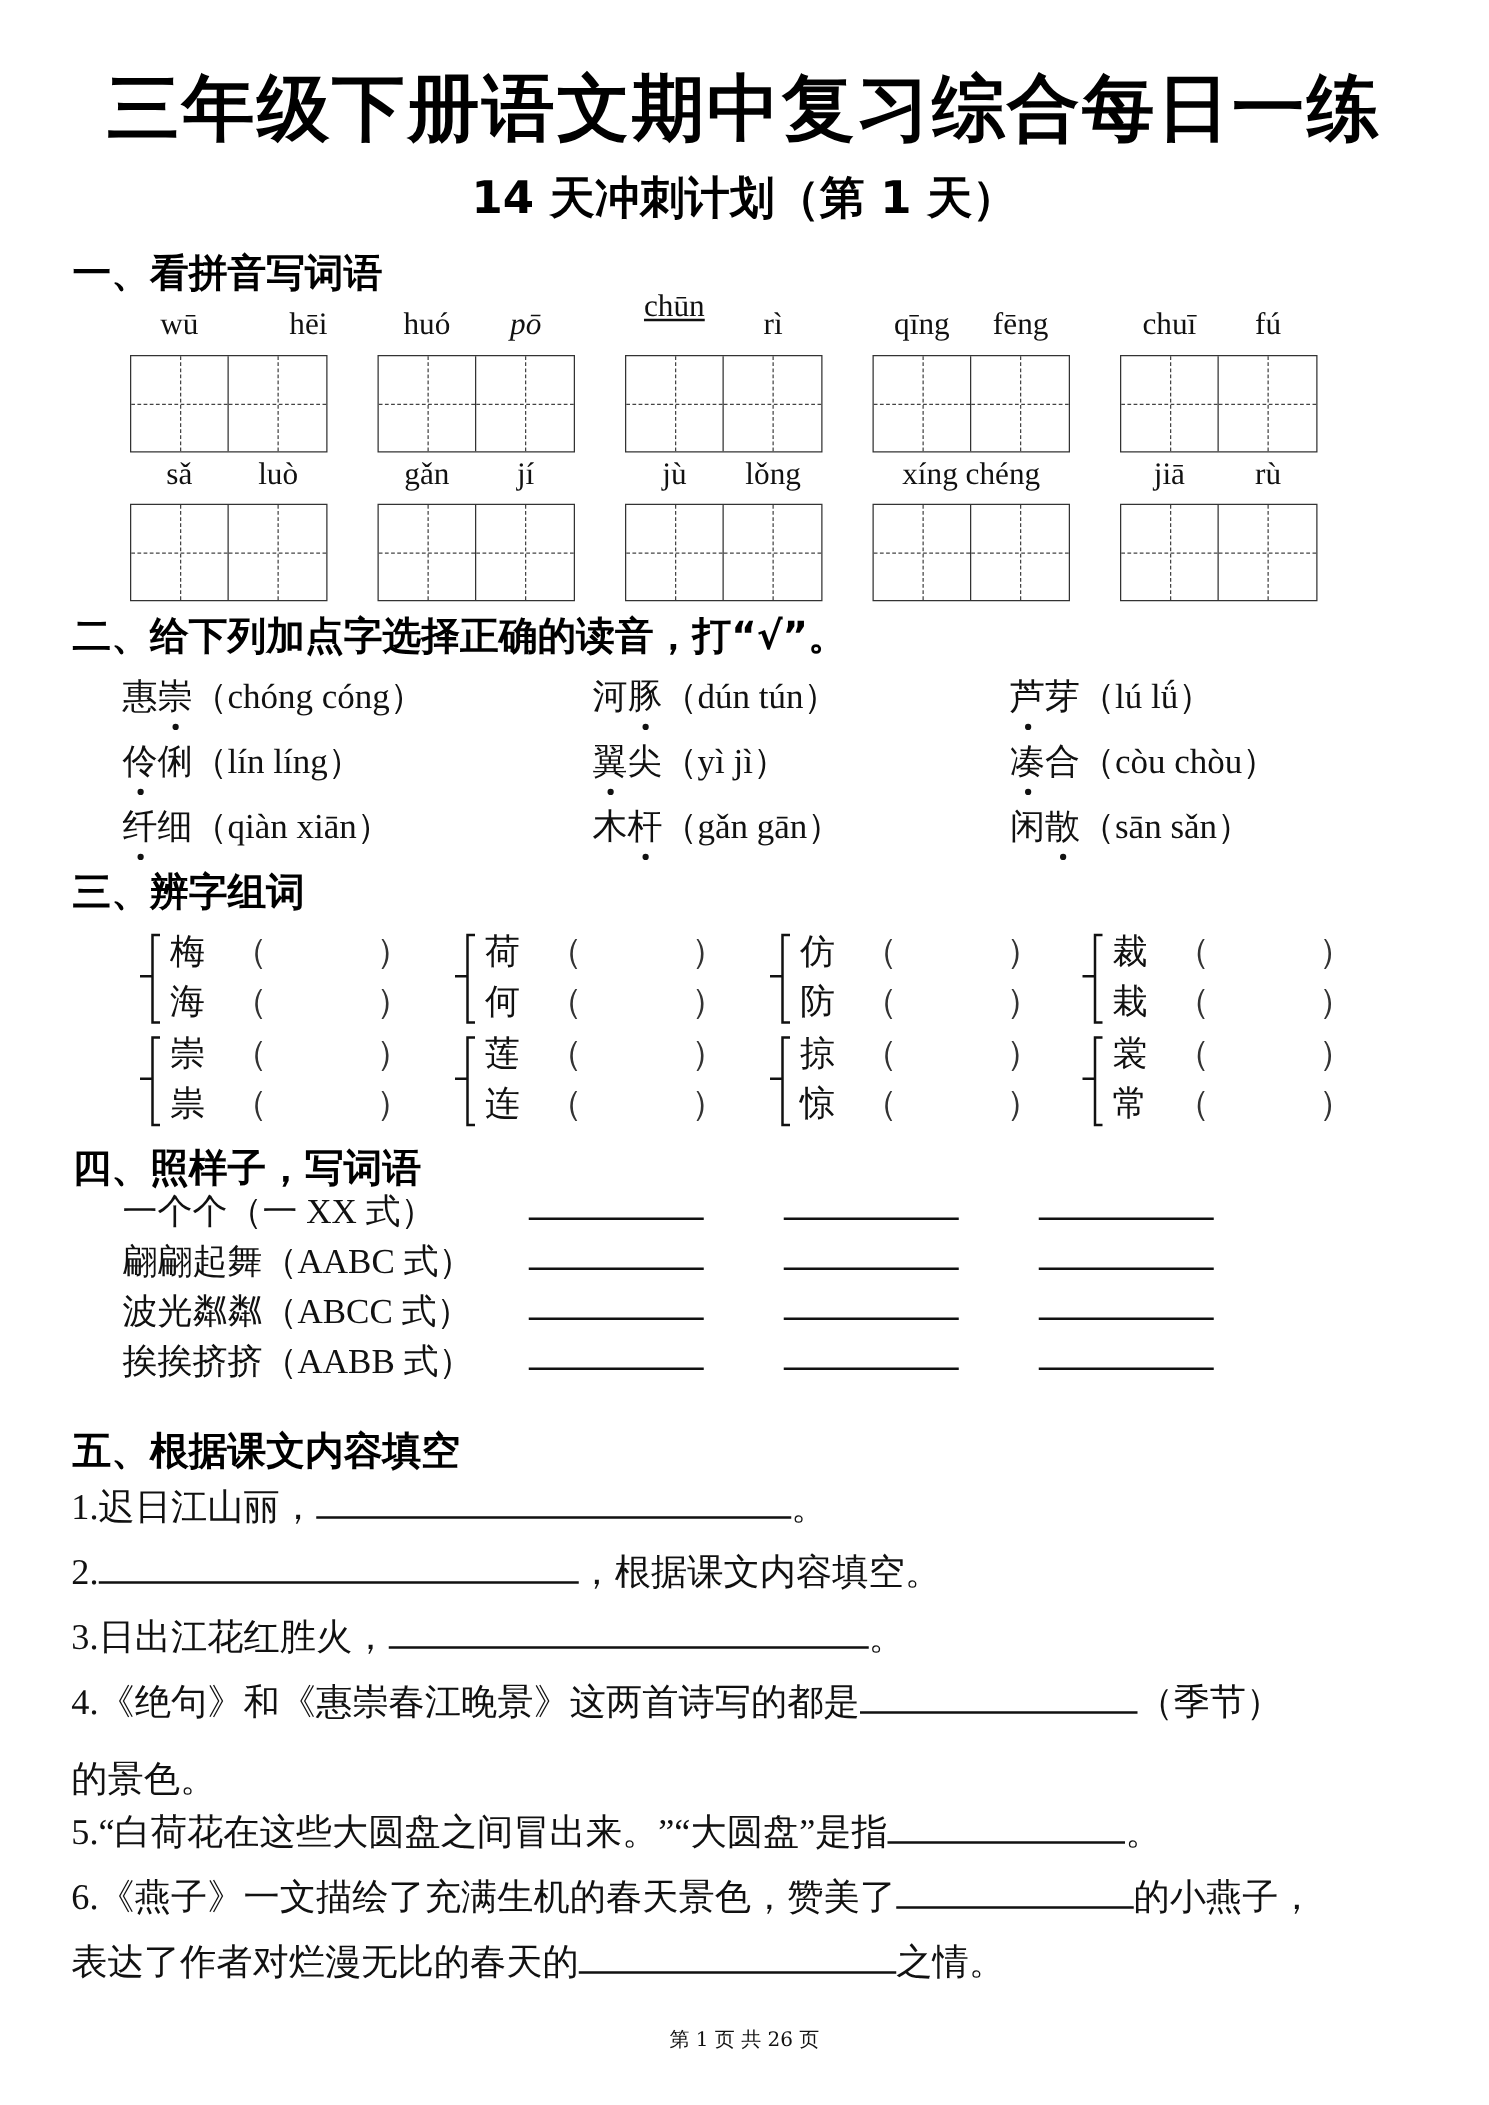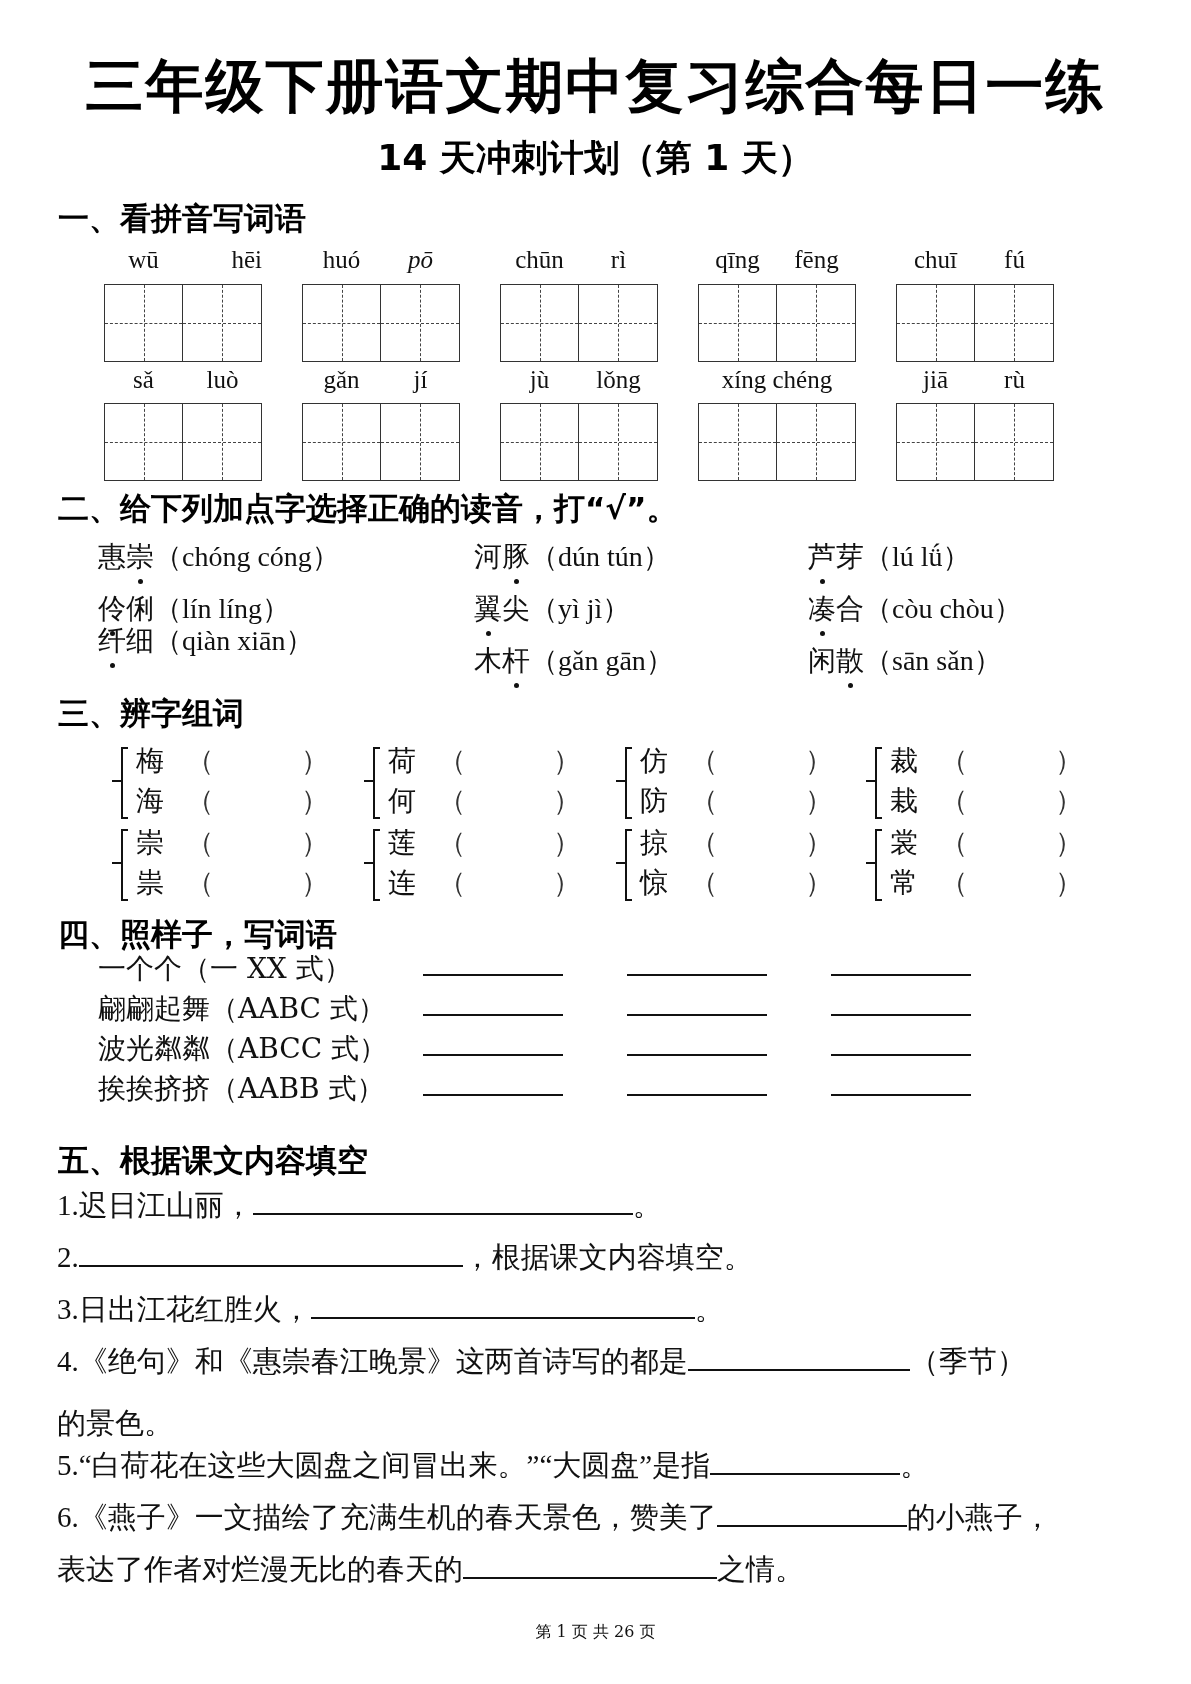--- a/index.html
+++ b/index.html
@@ -18,21 +18,21 @@
   .q2 { font-size: 28px; font-family: "Liberation Serif", "DejaVu Serif", serif; white-space: nowrap; }
   .dotted { position: relative; display: inline-block; }
   .dotted::after { content: ""; position: absolute; left: 50%; bottom: -8px; width: 5px; height: 5px; margin-left: -2.5px; border-radius: 50%; background: #111; }
   .pair { position: absolute; width: 220px; height: 80px; font-size: 28px; }
   .brace { position: absolute; left: 0; top: 4px; width: 20px; height: 74px; }
   .pair .row { position: absolute; left: 26px; white-space: nowrap; }
   .pair .row.r1 { top: 0; }
   .pair .row.r2 { top: 40px; }
   .pair .paren-open { position: absolute; left: 50px; color: #333; }
   .pair .paren-close { position: absolute; left: 165px; color: #333; }
-  .q4label { font-size: 28px; left: 98px; white-space: nowrap; }
+  .q4label { font-size: 28px; left: 98px; white-space: nowrap; font-family: Liberation Serif, serif; }
   .blank { border-bottom: 2px solid #111; height: 0; position: absolute; }
   .q5 { font-size: 29px; left: 57px; white-space: nowrap; font-family: "Liberation Serif", "DejaVu Serif", serif; }
   .q5 .ul { display: inline-block; border-bottom: 2px solid #111; height: 26px; vertical-align: baseline; }
   .footer { left: 0; width: 1191px; top: 1622px; text-align: center; font-size: 16px; }
 </style>
 </head>
 <body>
 
 <div class="abs title">三年级下册语文期中复习综合每日一练</div>
 <div class="abs subtitle">14 天冲刺计划（第 1 天）</div>
@@ -56,21 +56,21 @@
     <div class="grid" style="left: 302px; top: 284px;">
       <div class="cell left">
         <div class="dv"></div>
         <div class="dh"></div>
       </div>
       <div class="cell right">
         <div class="dv"></div>
         <div class="dh"></div>
       </div>
     </div>
-    <div class="abs pinyin" style="left: 500px; width: 79px; top: 246px;">chūn</div>
+    <div class="abs pinyin" style="left: 500px; width: 79px; top: 232px; text-decoration: underline;">chūn</div>
     <div class="abs pinyin" style="left: 579px; width: 79px; top: 246px;">rì</div>
     <div class="grid" style="left: 500px; top: 284px;">
       <div class="cell left">
         <div class="dv"></div>
         <div class="dh"></div>
       </div>
       <div class="cell right">
         <div class="dv"></div>
         <div class="dh"></div>
       </div>
@@ -161,21 +161,21 @@
   </div>
 
 <div class="abs section-h" style="top:488px;">二、给下列加点字选择正确的读音，打“√”。</div>
 <div id="s2">
     <div class="abs q2" style="left: 98px; top: 538px;"><span>惠</span><span class="dotted">崇</span><span>（chóng cóng）</span></div>
     <div class="abs q2" style="left: 474px; top: 538px;"><span>河</span><span class="dotted">豚</span><span>（dún tún）</span></div>
     <div class="abs q2" style="left: 808px; top: 538px;"><span class="dotted">芦</span><span>芽</span><span>（lú lǘ）</span></div>
     <div class="abs q2" style="left: 98px; top: 590px;"><span class="dotted">伶</span><span>俐</span><span>（lín líng）</span></div>
     <div class="abs q2" style="left: 474px; top: 590px;"><span class="dotted">翼</span><span>尖</span><span>（yì jì）</span></div>
     <div class="abs q2" style="left: 808px; top: 590px;"><span class="dotted">凑</span><span>合</span><span>（còu chòu）</span></div>
-    <div class="abs q2" style="left: 98px; top: 622px;"><span class="dotted">纤</span><span>细</span><span>（qiàn xiān）</span></div>
+    <div class="abs q2" style="left: 98px; top: 642px;"><span class="dotted">纤</span><span>细</span><span>（qiàn xiān）</span></div>
     <div class="abs q2" style="left: 474px; top: 642px;"><span>木</span><span class="dotted">杆</span><span>（gǎn gān）</span></div>
     <div class="abs q2" style="left: 808px; top: 642px;"><span>闲</span><span class="dotted">散</span><span>（sān sǎn）</span></div>
   </div>
 
 <div class="abs section-h" style="top:693px;">三、辨字组词</div>
 <div id="s3">
     <div class="pair" style="left: 110px; top: 742px;">
       <svg class="brace" viewBox="0 0 20 74">
         <path d="M18 2 H12 V35 H2 M12 35 V72 H18" stroke="#111" stroke-width="2" fill="none"></path>
       </svg>

